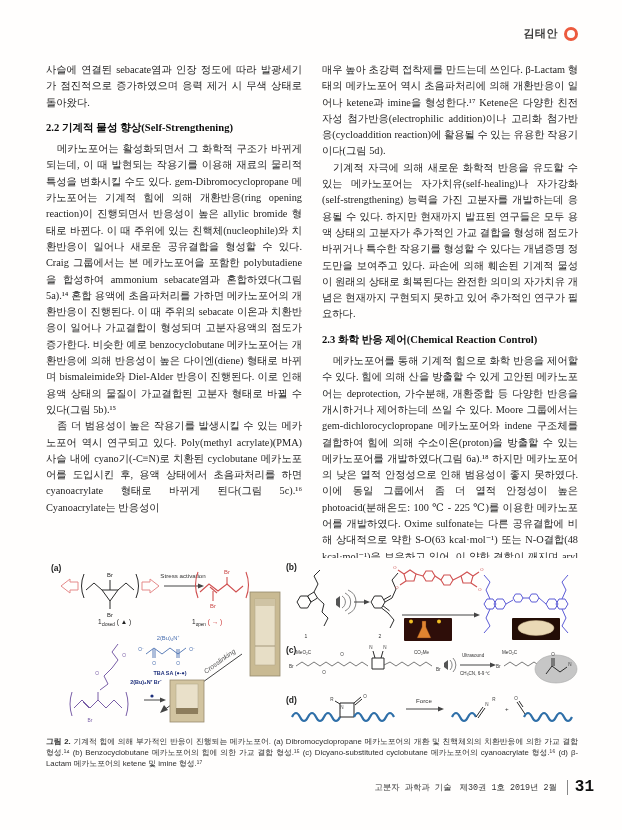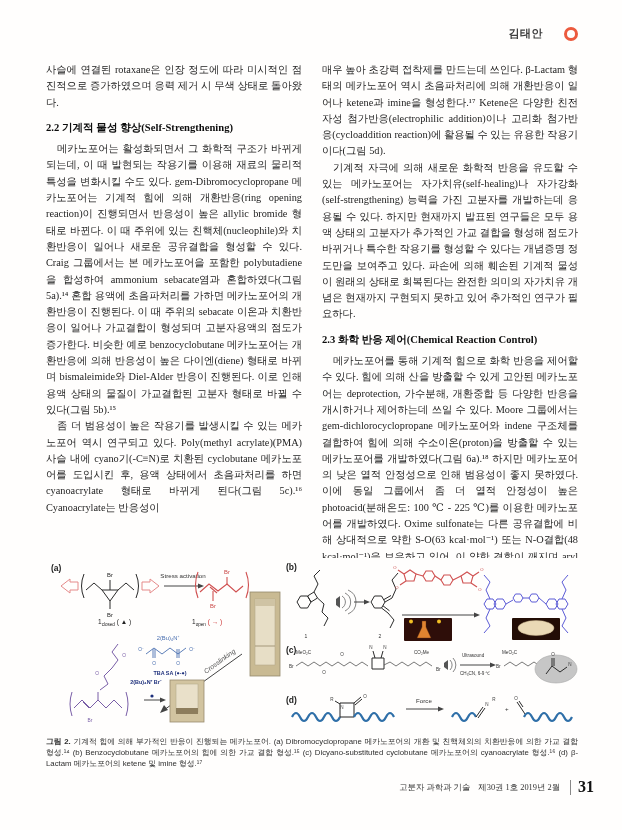--- a/index.html
+++ b/index.html
@@ -1,19 +1,19 @@
 <!DOCTYPE html>
 <html><head>
 <meta charset="utf-8">
 <style>
   html,body{margin:0;padding:0;background:#ffffff;}
   .page{position:relative;width:622px;height:830px;background:#fffefd;overflow:hidden;
         font-family:"Liberation Serif","DejaVu Serif",serif;color:#1c1c1c;}
   
-  .hdr{position:absolute;top:26px;right:44px;display:flex;align-items:center;gap:21px;}
+  .hdr{position:absolute;top:26px;right:44px;display:flex;align-items:center;gap:6px;}
   .hdr .author{font-family:"Liberation Sans","DejaVu Sans",sans-serif;font-weight:bold;
         font-size:11px;color:#3d3d3d;letter-spacing:.5px;}
   .ring{width:8px;height:8px;border:3px solid #ec5a3e;border-radius:50%;display:inline-block;}
   
   .cols{position:absolute;top:62px;left:46px;width:532px;height:496px;display:flex;gap:20px;overflow:hidden;}
   .col{width:256px;font-size:10.3px;line-height:16.3px;text-align:justify;}
   .col p{margin:0;}
   .col p.ind{text-indent:11px;}
   .col h3{font-family:Liberation Serif, serif;font-size:10.6px;color:#0d0d0d;
         margin:9px 0 5px 0;font-weight:bold;}
@@ -49,38 +49,38 @@
   .arrh{fill:#444;}
   .sonic{fill:#555;}
   .sarc{stroke:#666;stroke-width:.8;fill:none;}
   
   .cap{position:absolute;top:728px;left:46px;width:532px;
        font-family:"Liberation Sans","DejaVu Sans",sans-serif;font-size:7.8px;line-height:11px;
        color:#2e2e2e;text-align:justify;}
   .cap b{font-weight:bold;}
   
   .foot{position:absolute;top:778px;right:28px;display:flex;align-items:center;
-       font-family:Liberation Serif, serif;font-size:8.4px;color:#333;}
+       font-family:Liberation Mono, monospace;font-size:8.4px;color:#333;}
   .foot .journal{margin-right:8px;}
   .foot .vline{width:1px;height:15px;background:#888;margin:0 7px 0 10px;}
   .foot .pagenum{font-weight:bold;font-size:16px;color:#111;}
 </style>
 </head>
 <body>
 
 <div class="page">
 
   <div class="hdr">
     <span class="author">김태안</span>
     <span class="ring"></span>
   </div>
 
   <div class="cols">
     <div class="col">
-      <p>사슬에 연결된 rotaxane은 인장 정도에 따라 미시적인 점진적으로 증가하였으며 응력 제거 시 무색 상태로 돌아왔다.</p>
+      <p>사슬에 연결된 sebacate염과 인장 정도에 따라 발광세기가 점진적으로 증가하였으며 응력 제거 시 무색 상태로 돌아왔다.</p>
       <h3>2.2 기계적 물성 향상(Self-Strengthening)</h3>
       <p class="ind">메카노포어는 활성화되면서 그 화학적 구조가 바뀌게 되는데, 이 때 발현되는 작용기를 이용해 재료의 물리적 특성을 변화시킬 수도 있다. gem-Dibromocyclopropane 메카노포어는 기계적 힘에 의해 개환반응(ring opening reaction)이 진행되면서 반응성이 높은 allylic bromide 형태로 바뀐다. 이 때 주위에 있는 친핵체(nucleophile)와 치환반응이 일어나 새로운 공유결합을 형성할 수 있다. Craig 그룹에서는 본 메카노포어을 포함한 polybutadiene을 합성하여 ammonium sebacate염과 혼합하였다(그림 5a).¹⁴ 혼합 용액에 초음파처리를 가하면 메카노포어의 개환반응이 진행된다. 이 때 주위의 sebacate 이온과 치환반응이 일어나 가교결합이 형성되며 고분자용액의 점도가 증가한다. 비슷한 예로 benzocyclobutane 메카노포어는 개환반응에 의해 반응성이 높은 다이엔(diene) 형태로 바뀌며 bismaleimide와 Diel-Alder 반응이 진행된다. 이로 인해 용액 상태의 물질이 가교결합된 고분자 형태로 바뀔 수 있다(그림 5b).¹⁵</p>
       <p class="ind">좀 더 범용성이 높은 작용기를 발생시킬 수 있는 메카노포어 역시 연구되고 있다. Poly(methyl acrylate)(PMA) 사슬 내에 cyano기(-C≡N)로 치환된 cyclobutane 메카노포어를 도입시킨 후, 용액 상태에서 초음파처리를 하면 cyanoacrylate 형태로 바뀌게 된다(그림 5c).¹⁶ Cyanoacrylate는 반응성이</p>
     </div>
     <div class="col">
       <p>매우 높아 초강력 접착제를 만드는데 쓰인다. β-Lactam 형태의 메카노포어 역시 초음파처리에 의해 개환반응이 일어나 ketene과 imine을 형성한다.¹⁷ Ketene은 다양한 친전자성 첨가반응(electrophilic addition)이나 고리화 첨가반응(cycloaddition reaction)에 활용될 수 있는 유용한 작용기이다(그림 5d).</p>
       <p class="ind">기계적 자극에 의해 새로운 화학적 반응을 유도할 수 있는 메카노포어는 자가치유(self-healing)나 자가강화(self-strengthening) 능력을 가진 고분자를 개발하는데 응용될 수 있다. 하지만 현재까지 발표된 연구들은 모두 용액 상태의 고분자가 추가적인 가교 결합을 형성해 점도가 바뀌거나 특수한 작용기를 형성할 수 있다는 개념증명 정도만을 보여주고 있다. 파손에 의해 훼손된 기계적 물성이 원래의 상태로 회복된다는 완전한 의미의 자가치유 개념은 현재까지 구현되지 못하고 있어 추가적인 연구가 필요하다.</p>
       <h3>2.3 화학 반응 제어(Chemical Reaction Control)</h3>
       <p class="ind">메카노포어를 통해 기계적 힘으로 화학 반응을 제어할 수 있다. 힘에 의해 산을 방출할 수 있게 고안된 메카노포어는 deprotection, 가수분해, 개환중합 등 다양한 반응을 개시하거나 제어하는데 쓰일 수 있다. Moore 그룹에서는 gem-dichlorocyclopropane 메카노포어와 indene 구조체를 결합하여 힘에 의해 수소이온(proton)을 방출할 수 있는 메카노포어를 개발하였다(그림 6a).¹⁸ 하지만 메카노포어의 낮은 열적 안정성으로 인해 범용성이 좋지 못하였다. 이에 동일 그룹에서 좀 더 열적 안정성이 높은 photoacid(분해온도: 100 ℃ - 225 ℃)를 이용한 메카노포어를 개발하였다. Oxime sulfonate는 다른 공유결합에 비해 상대적으로 약한 S-O(63 kcal·mol⁻¹) 또는 N-O결합(48 kcal·mol⁻¹)을 보유하고 있어, 이 약한 결합이 깨지며 aryl sulfonic acid 형태로 바뀐다(그림 6b).¹⁹ 실</p>
     </div>

